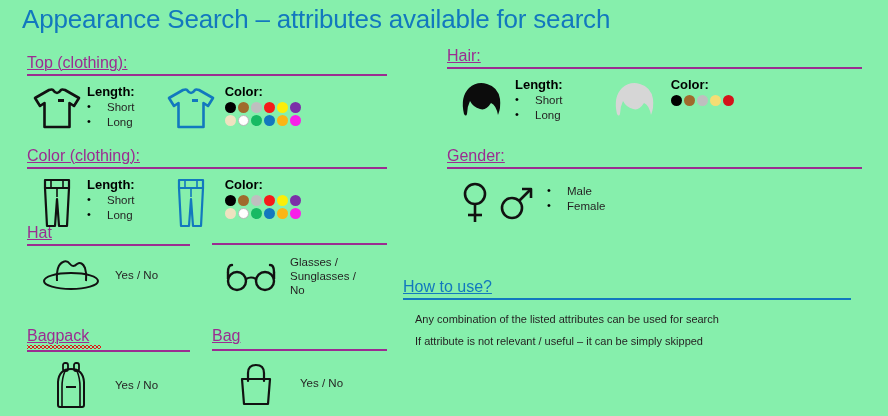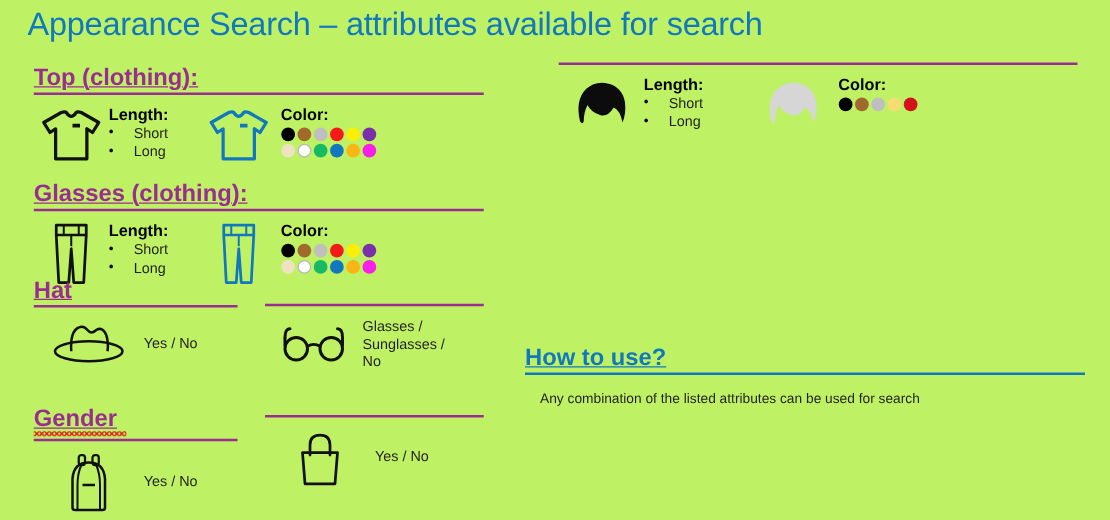--- a/index.html
+++ b/index.html
@@ -2,33 +2,33 @@
 <html><head>
 <meta charset="utf-8">
 <style>
   * { box-sizing: border-box; margin: 0; padding: 0; }
   html, body {
     width: 888px; height: 416px;
     background: #ffffff;
     font-family: "Liberation Sans", sans-serif;
     overflow: hidden;
   }
-  #slide { position: relative; width: 888px; height: 416px; background:#bef264; }
+  #slide { position: relative; width: 888px; height: 416px; background:#86efac; }
 
   
   .slide-title {
     position: absolute; left: 22px; top: 4px;
     font-size: 26px; font-weight: 400; color: #1278BE;
     letter-spacing: -0.2px; white-space: nowrap;
   }
 
   
   .section { position: absolute; }
   .sec-head {
-    font-size: 19px; font-weight: bold; color: #9B2C91;
+    font-size: 16px; font-weight: normal; color: #9B2C91;
     white-space: nowrap; line-height: 17px;
   }
   .sec-head.underlined { text-decoration: underline; text-decoration-thickness: 1px; }
   .sec-rule { height: 1.6px; background: #9B2C91; margin-top: 3px; }
   .sec-rule.blue { background: #1278BE; height: 2px; }
   .sec-head.blue { color: #1278BE; }
 
   
   .squiggle {
     position: absolute; left: 0; bottom: -5px; height: 4px; width: 74px;
@@ -114,21 +114,21 @@
             <span class="dot" style="background: rgb(251, 238, 7);"></span>
             <span class="dot" style="background: rgb(251, 181, 21);"></span>
             <span class="dot" style="background: rgb(123, 47, 168);"></span>
             <span class="dot" style="background: rgb(248, 32, 232);"></span>
           </div>
       </div>
     </div>
   </div>
 
   <div class="section" style="left:27px; top:147px; width:360px;">
-    <div class="sec-head underlined">Glasses (clothing):</div>
+    <div class="sec-head underlined">Color (clothing):</div>
     <div class="sec-rule"></div>
 
     <div class="row" style="margin-top:8px;">
       <div class="icon-box" style="width:60px;">
         <svg width="40" height="52" viewBox="0 0 40 52">
           <path d="M8 3 L32 3 L32 11 L30 49 L22 49 L20 22 L18 49 L10 49 L8 11 Z" fill="none" stroke="#111" stroke-width="2.2" stroke-linejoin="round"></path>
           <line x1="8" y1="11" x2="32" y2="11" stroke="#111" stroke-width="2"></line>
           <line x1="14" y1="3" x2="14" y2="11" stroke="#111" stroke-width="1.6"></line>
           <line x1="26" y1="3" x2="26" y2="11" stroke="#111" stroke-width="1.6"></line>
           <line x1="20" y1="11" x2="20" y2="20" stroke="#111" stroke-width="1.6"></line>
@@ -179,71 +179,73 @@
           <path d="M21 25 Q20 9 27 6 Q31 4 34 8 Q37 12 41 8 Q46 5 49 12 Q51 18 50 25" fill="none" stroke="#111" stroke-width="2" stroke-linejoin="round"></path>
           <ellipse cx="35" cy="25" rx="27" ry="8" fill="none" stroke="#111" stroke-width="2"></ellipse>
         </svg>
       </div>
       <div class="plain-text">Yes / No</div>
     </div>
   </div>
 
   <div class="section" style="left:27px; top:327px; width:163px;">
     <div style="position:relative; display:inline-block;">
-      <div class="sec-head underlined">Gender</div>
+      <div class="sec-head underlined">Bagpack</div>
       <span class="squiggle"></span>
     </div>
     <div class="sec-rule" style="margin-top:5px;"></div>
     <div class="row" style="margin-top:8px; align-items:center;">
       <div class="icon-box" style="width:88px;">
         <svg width="46" height="50" viewBox="0 0 46 50">
           <rect x="15" y="3" width="5" height="8" rx="2" fill="none" stroke="#111" stroke-width="1.8"></rect>
           <rect x="26" y="3" width="5" height="8" rx="2" fill="none" stroke="#111" stroke-width="1.8"></rect>
           <path d="M23 9 Q11 9 10 22 L10 45 Q10 47 12 47 L34 47 Q36 47 36 45 L36 22 Q35 9 23 9 Z" fill="none" stroke="#111" stroke-width="2" stroke-linejoin="round"></path>
           <path d="M17 11 Q14 18 14 27 L14 47" fill="none" stroke="#111" stroke-width="1.6"></path>
           <path d="M29 11 Q32 18 32 27 L32 47" fill="none" stroke="#111" stroke-width="1.6"></path>
           <line x1="18" y1="27" x2="28" y2="27" stroke="#111" stroke-width="2"></line>
         </svg>
       </div>
       <div class="plain-text">Yes / No</div>
     </div>
   </div>
 
   <div class="section" style="left:212px; top:240px; width:175px;">
     <div class="sec-rule"></div>
-    <div class="row" style="margin-top:10px; align-items:flex-start;">
+    <div class="row" style="margin-top:10px; align-items:center;">
       <div class="icon-box" style="width:78px; padding-top:4px;">
         <svg width="62" height="34" viewBox="0 0 62 34">
           <path d="M12 4 Q8 4 8 11" fill="none" stroke="#111" stroke-width="2.4" stroke-linecap="round"></path>
           <path d="M50 4 Q54 4 54 11" fill="none" stroke="#111" stroke-width="2.4" stroke-linecap="round"></path>
           <circle cx="17" cy="20" r="9" fill="none" stroke="#111" stroke-width="2.4"></circle>
           <circle cx="45" cy="20" r="9" fill="none" stroke="#111" stroke-width="2.4"></circle>
           <path d="M26 18 Q31 15 36 18" fill="none" stroke="#111" stroke-width="2.2"></path>
           <line x1="8" y1="11" x2="8" y2="18" stroke="#111" stroke-width="2.4"></line>
           <line x1="54" y1="11" x2="54" y2="18" stroke="#111" stroke-width="2.4"></line>
         </svg>
       </div>
       <div class="plain-text multiline">Glasses / Sunglasses / No</div>
     </div>
   </div>
 
   <div class="section" style="left:212px; top:327px; width:175px;">
+    <div class="sec-head underlined">Bag</div>
     <div class="sec-rule" style="margin-top:5px;"></div>
     <div class="row" style="margin-top:8px; align-items:center;">
       <div class="icon-box" style="width:88px;">
         <svg width="46" height="48" viewBox="0 0 46 48">
           <path d="M15 22 L15 14 Q15 6 23 6 Q31 6 31 14 L31 22" fill="none" stroke="#111" stroke-width="2.2" stroke-linecap="round"></path>
           <path d="M9 20 L37 20 L35 45 L11 45 Z" fill="none" stroke="#111" stroke-width="2.2" stroke-linejoin="round"></path>
         </svg>
       </div>
       <div class="plain-text">Yes / No</div>
     </div>
   </div>
 
   <div class="section" style="left:447px; top:47px; width:415px;">
+    <div class="sec-head underlined">Hair:</div>
     <div class="sec-rule"></div>
 
     <div class="row" style="margin-top:8px;">
       <div class="icon-box" style="width:68px; padding-top:4px;">
         <svg width="52" height="40" viewBox="0 0 52 40">
           <path d="M9 33 Q5 16 14 7 Q22 0 32 3 Q43 6 45 18 Q46 27 43 34 Q41 24 36 22 Q31 30 25 28 Q18 26 15 20 Q12 26 12 33 Q11 36 9 33 Z" fill="#0c0c0c"></path>
         </svg>
       </div>
       <div>
         <div class="attr-title">Length:</div>
@@ -263,22 +265,46 @@
             <span class="dot" style="background: rgb(0, 0, 0);"></span>
             <span class="dot" style="background: rgb(160, 106, 44);"></span>
             <span class="dot" style="background: rgb(191, 191, 191);"></span>
             <span class="dot" style="background: rgb(245, 221, 116);"></span>
             <span class="dot" style="background: rgb(212, 18, 26);"></span>
           </div>
       </div>
     </div>
   </div>
 
-
-  <div class="section" style="left:420px; top:278px; width:448px;">
+  <div class="section" style="left:447px; top:147px; width:415px;">
+    <div class="sec-head underlined">Gender:</div>
+    <div class="sec-rule"></div>
+
+    <div class="row" style="margin-top:10px;">
+      <div class="icon-box" style="width:100px;">
+        <svg width="82" height="48" viewBox="0 0 82 48">
+
+          <circle cx="19" cy="15" r="10" fill="none" stroke="#111" stroke-width="2.6"></circle>
+          <line x1="19" y1="25" x2="19" y2="43" stroke="#111" stroke-width="2.6"></line>
+          <line x1="12" y1="36" x2="26" y2="36" stroke="#111" stroke-width="2.6"></line>
+
+          <circle cx="56" cy="29" r="10" fill="none" stroke="#111" stroke-width="2.6"></circle>
+          <line x1="63" y1="22" x2="74" y2="11" stroke="#111" stroke-width="2.6"></line>
+          <path d="M66 10 L75 10 L75 19" fill="none" stroke="#111" stroke-width="2.6" stroke-linejoin="round"></path>
+        </svg>
+      </div>
+      <ul class="bullets" style="padding-top:4px;">
+        <li>Male</li>
+        <li>Female</li>
+      </ul>
+    </div>
+  </div>
+
+  <div class="section" style="left:403px; top:278px; width:448px;">
     <div class="sec-head blue underlined">How to use?</div>
     <div class="sec-rule blue"></div>
     <div style="margin-top:8px; padding-left:12px;">
       <div class="howto-line">Any combination of the listed attributes can be used for search</div>
+      <div class="howto-line">If attribute is not relevant / useful – it can be simply skipped</div>
     </div>
   </div>
 
 </div>
 
 </body></html>

